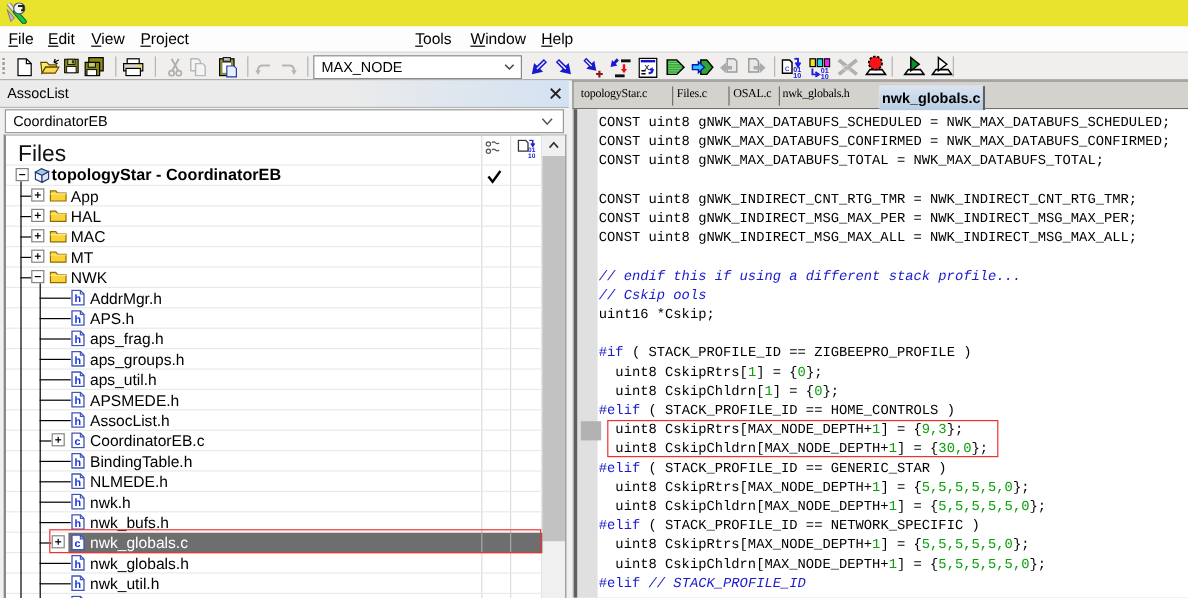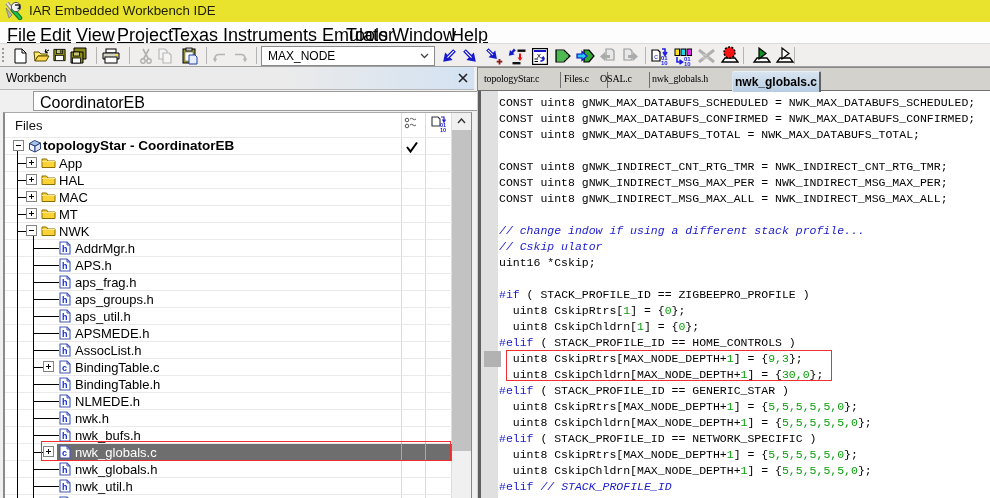--- a/index.html
+++ b/index.html
@@ -4,34 +4,34 @@
 <style>
 * { margin:0; padding:0; box-sizing:border-box; }
 html,body { width:990px; height:498px; overflow:hidden; background:#f0f0f0;
   font-family:"Liberation Sans", sans-serif; }
 .abs { position:absolute; }
 
 #titlebar { position:absolute; left:0; top:0; width:990px; height:22px; background:#e9e32e; }
 #titletext { position:absolute; left:29px; top:3px; font-size:13.3px; color:#1e1e06; }
 
 #menubar { position:absolute; left:0; top:22px; width:990px; height:21px; background:#fdfdfd; }
-.mi { position:absolute; top:3px; font-size:18px; color:#000;text-decoration:underline; }
+.mi { position:absolute; top:3px; font-size:13px; color:#000; }
 
 #toolbar { position:absolute; left:0; top:43px; width:990px; height:24px; background:#f0efee;
   border-top:1px solid #dadada; border-bottom:1px solid #a0a0a0; }
 .tbsep { position:absolute; top:3px; width:1px; height:17px; background:#b4b4b4; }
 #combo { position:absolute; left:261px; top:2px; width:174px; height:20px; background:#fff;
   border:1px solid #8a8a8a; font-size:12px; color:#000; }
 #combo span { position:absolute; left:6px; top:2px; }
 
 #wsheader { position:absolute; left:0; top:67px; width:474px; height:23px;
   background:linear-gradient(to right,#ebebeb 60%,#d3e2f2); border-bottom:1px solid #b8b8b8;}
 #wsheader span { position:absolute; left:6px; top:4px; font-size:12px; color:#000; }
 #wscombo { position:absolute; left:4px; top:91px; width:466px; height:20px; background:#fff;
-  border:1px solid #9a9a9a; font-size:16px;margin-left:29px; }
+  border:1px solid #9a9a9a; font-size:12px; }
 #wscombo span{ position:absolute; left:6px; top:2px; }
 #filespanel { position:absolute; left:3px; top:112px; width:469px; height:387px; background:#fff;
   border:1px solid #888; border-left:2px solid #8a8a8a; border-top:1px solid #aaa; border-bottom:none; overflow:hidden; }
 
 .colline { position:absolute; top:0; bottom:0; width:1px; background:#dcdcdc; }
 .rowline { position:absolute; height:1px; background:#e9e9e9; }
 
 #wsscroll { position:absolute; left:447px; top:0; width:19px; height:386px; background:#f0f0f0; }
 #wsscroll .btn { position:absolute; left:0; top:0; width:19px; height:17px; background:#f0f0f0;
   color:#505050; font-size:11px; text-align:center; }
@@ -75,28 +75,26 @@
 <div id="titlebar">
   <svg class="abs" style="left:5px;top:2px" width="18" height="18" viewBox="0 0 18 18">
 <path d="M2 1 L10 11" stroke="#8a8a8a" stroke-width="4"></path>
 <path d="M2 1 L10 11" stroke="#e8e8e8" stroke-width="2"></path>
 <path d="M1 6 L7 13 L4 16 Z" fill="#b8b8b8" stroke="#777" stroke-width="0.8"></path>
 <path d="M8 8 L15 16" stroke="#0a7a28" stroke-width="4.6" stroke-linecap="round"></path>
 <path d="M8 8 L15 16" stroke="#1fc04a" stroke-width="2.6" stroke-linecap="round"></path>
 <circle cx="11" cy="5" r="4.6" fill="#f2f2f2" stroke="#555" stroke-width="1"></circle>
 <path d="M10 3 L14.5 3 L14.5 6.5 L12.5 6.5" fill="none" stroke="#222" stroke-width="1.6"></path>
 </svg>
-  <span id="titletext">IAR Embedded Workbench IDE</span>
 </div>
 <div id="menubar">
   <span class="mi" style="left:7px"><u>F</u>ile</span>
   <span class="mi" style="left:40px"><u>E</u>dit</span>
   <span class="mi" style="left:76px"><u>V</u>iew</span>
   <span class="mi" style="left:117px"><u>P</u>roject</span>
-  <span class="mi" style="left:171px">Texas Instruments E<u>m</u>ulator</span>
   <span class="mi" style="left:346px"><u>T</u>ools</span>
   <span class="mi" style="left:392px"><u>W</u>indow</span>
   <span class="mi" style="left:451px"><u>H</u>elp</span>
 </div>
 <div id="toolbar">
   <div id="tb-icons">
       <div class="abs" style="left:2px;top:4px;width:2px;height:16px;background:repeating-linear-gradient(to bottom,#9a9a9a 0 2px,transparent 2px 4px)"></div>
 <svg class="abs" style="left:14px;top:4px" width="13" height="16" viewBox="0 0 13 16">
         <path d="M1 1 L8 1 L12 5 L12 15 L1 15 Z" fill="#fff" stroke="#000" stroke-width="1"></path>
         <path d="M8 1 L8 5 L12 5" fill="none" stroke="#000" stroke-width="1"></path>
@@ -244,21 +242,21 @@
 <div class="tbsep" style="left:794px"></div>
     </div>
   <div id="combo">
       <span>MAX_NODE</span>
     <svg class="abs" style="right:5px;top:6px" width="9" height="6" viewBox="0 0 9 6">
       <path d="M1 1 L4.5 4.5 L8 1" stroke="#444" stroke-width="1.3" fill="none"></path>
       </svg>
   </div>
 </div>
 <div id="wsheader">
-    <span>Workbench</span>
+    <span>AssocList</span>
   <svg class="abs" style="left:458px;top:6px" width="10" height="10" viewBox="0 0 10 10">
     <path d="M1 1 L9 9 M9 1 L1 9" stroke="#222" stroke-width="1.6"></path>
     </svg>
 </div>
 <div id="wscombo">
     <span>CoordinatorEB</span>
   <svg class="abs" style="right:8px;top:6px" width="10" height="7" viewBox="0 0 10 7">
     <path d="M1 1 L5 5.5 L9 1" stroke="#555" stroke-width="1.3" fill="none"></path>
     </svg>
 </div>
@@ -283,21 +281,21 @@
 <div class="rowline" style="left:0px;top:245px;width:447px"></div>
 <div class="rowline" style="left:0px;top:262px;width:447px"></div>
 <div class="rowline" style="left:0px;top:279px;width:447px"></div>
 <div class="rowline" style="left:0px;top:296px;width:447px"></div>
 <div class="rowline" style="left:0px;top:313px;width:447px"></div>
 <div class="rowline" style="left:0px;top:330px;width:447px"></div>
 <div class="rowline" style="left:0px;top:347px;width:447px"></div>
 <div class="rowline" style="left:0px;top:364px;width:447px"></div>
 <div class="rowline" style="left:0px;top:381px;width:447px"></div>
     </div>
-  <div style="position:absolute;left:10px;top:5px;font-size:13px;color:#111">Files</div>
+  <div style="position:absolute;left:10px;top:5px;font-size:19px;color:#111">Files</div>
   <div id="hdricons">
       <svg class="abs" style="left:399px;top:4px" width="15" height="14" viewBox="0 0 15 14">
 <circle cx="3" cy="3" r="1.8" fill="none" stroke="#555" stroke-width="1"></circle>
 <path d="M6 2 Q7.5 0.5 9 2 Q10.5 3.5 12 2" stroke="#555" stroke-width="1" fill="none"></path>
 <circle cx="3" cy="9" r="1.8" fill="none" stroke="#555" stroke-width="1"></circle>
 <path d="M6 8 Q7.5 6.5 9 8 Q10.5 9.5 12 8" stroke="#555" stroke-width="1" fill="none"></path>
 </svg>
 <svg class="abs" style="left:426px;top:3px" width="16" height="16" viewBox="0 0 16 16">
 <path d="M1 1 L7 1 L9 3 L9 10 L1 10 Z" fill="#fff" stroke="#333" stroke-width="1.1"></path>
 <path d="M10 1 L13 1 L13 5 M11.5 3.5 L13 6 L14.5 3.5" stroke="#2020d0" stroke-width="1.2" fill="none"></path>
@@ -410,21 +408,21 @@
 <text x="3" y="11" font-size="9" font-weight="bold" fill="#1530d8" font-family="Liberation Sans">h</text>
 </svg>
 <div class="trow" style="left:75px;top:230px">AssocList.h</div>
 <div class="tline" style="left:33px;top:254px;width:10px;height:1px"></div>
 <div class="pm plus" style="left:43px;top:248px"></div>
 <svg class="abs" style="left:59px;top:247px" width="12" height="14" viewBox="0 0 12 14">
 <path d="M1 1 L8 1 L11 4 L11 13 L1 13 Z" fill="#fff" stroke="#4056b8" stroke-width="1.1"></path>
 <path d="M8 1 L8 4 L11 4" fill="none" stroke="#4056b8" stroke-width="1"></path>
 <text x="3" y="11" font-size="9" font-weight="bold" fill="#1530d8" font-family="Liberation Sans">c</text>
 </svg>
-<div class="trow" style="left:75px;top:247px">BindingTable.c</div>
+<div class="trow" style="left:75px;top:247px">CoordinatorEB.c</div>
 <div class="tline" style="left:33px;top:271px;width:26px;height:1px"></div>
 <svg class="abs" style="left:59px;top:264px" width="12" height="14" viewBox="0 0 12 14">
 <path d="M1 1 L8 1 L11 4 L11 13 L1 13 Z" fill="#fff" stroke="#4056b8" stroke-width="1.1"></path>
 <path d="M8 1 L8 4 L11 4" fill="none" stroke="#4056b8" stroke-width="1"></path>
 <text x="3" y="11" font-size="9" font-weight="bold" fill="#1530d8" font-family="Liberation Sans">h</text>
 </svg>
 <div class="trow" style="left:75px;top:264px">BindingTable.h</div>
 <div class="tline" style="left:33px;top:288px;width:26px;height:1px"></div>
 <svg class="abs" style="left:59px;top:281px" width="12" height="14" viewBox="0 0 12 14">
 <path d="M1 1 L8 1 L11 4 L11 13 L1 13 Z" fill="#fff" stroke="#4056b8" stroke-width="1.1"></path>
@@ -479,39 +477,39 @@
 </div>
 <div id="redbox-tree"></div>
 <div class="abs" style="left:401px;top:443px;width:1px;height:17px;background:#a8a8a8;z-index:6"></div>
 <div class="abs" style="left:425px;top:443px;width:1px;height:17px;background:#a8a8a8;z-index:6"></div>
 <div id="editor">
   <div id="tabbar">
     <span class="tab" style="left:6px">topologyStar.c</span>
     <span class="tabsep" style="left:82px"></span>
     <span class="tab" style="left:86px">Files.c</span>
     <span class="tabsep" style="left:129px"></span>
-    <span class="tab" style="left:122px">OSAL.c</span>
+    <span class="tab" style="left:133px">OSAL.c</span>
     <span class="tabsep" style="left:171px"></span>
     <span class="tab" style="left:174px">nwk_globals.h</span>
     <div id="activetab">nwk_globals.c</div>
   </div>
   <div id="codearea">
     <div id="gutter">
         <div id="gutterdark"></div>
       </div>
     <div id="code">CONST uint8 gNWK_MAX_DATABUFS_SCHEDULED = NWK_MAX_DATABUFS_SCHEDULED;
 CONST uint8 gNWK_MAX_DATABUFS_CONFIRMED = NWK_MAX_DATABUFS_CONFIRMED;
 CONST uint8 gNWK_MAX_DATABUFS_TOTAL = NWK_MAX_DATABUFS_TOTAL;
 
 CONST uint8 gNWK_INDIRECT_CNT_RTG_TMR = NWK_INDIRECT_CNT_RTG_TMR;
 CONST uint8 gNWK_INDIRECT_MSG_MAX_PER = NWK_INDIRECT_MSG_MAX_PER;
 CONST uint8 gNWK_INDIRECT_MSG_MAX_ALL = NWK_INDIRECT_MSG_MAX_ALL;
 
-<i>// change indow if using a different stack profile...</i>
-<i>// Cskip ulator</i>
+<i>// endif this if using a different stack profile...</i>
+<i>// Cskip ools</i>
 uint16 *Cskip;
 
 <b>#if</b> ( STACK_PROFILE_ID == ZIGBEEPRO_PROFILE )
   uint8 CskipRtrs[<g>1</g>] = {<g>0</g>};
   uint8 CskipChldrn[<g>1</g>] = {<g>0</g>};
 <b>#elif</b> ( STACK_PROFILE_ID == HOME_CONTROLS )
   uint8 CskipRtrs[MAX_NODE_DEPTH+<g>1</g>] = {<g>9,3</g>};
   uint8 CskipChldrn[MAX_NODE_DEPTH+<g>1</g>] = {<g>30,0</g>};
 <b>#elif</b> ( STACK_PROFILE_ID == GENERIC_STAR )
   uint8 CskipRtrs[MAX_NODE_DEPTH+<g>1</g>] = {<g>5,5,5,5,5,0</g>};

